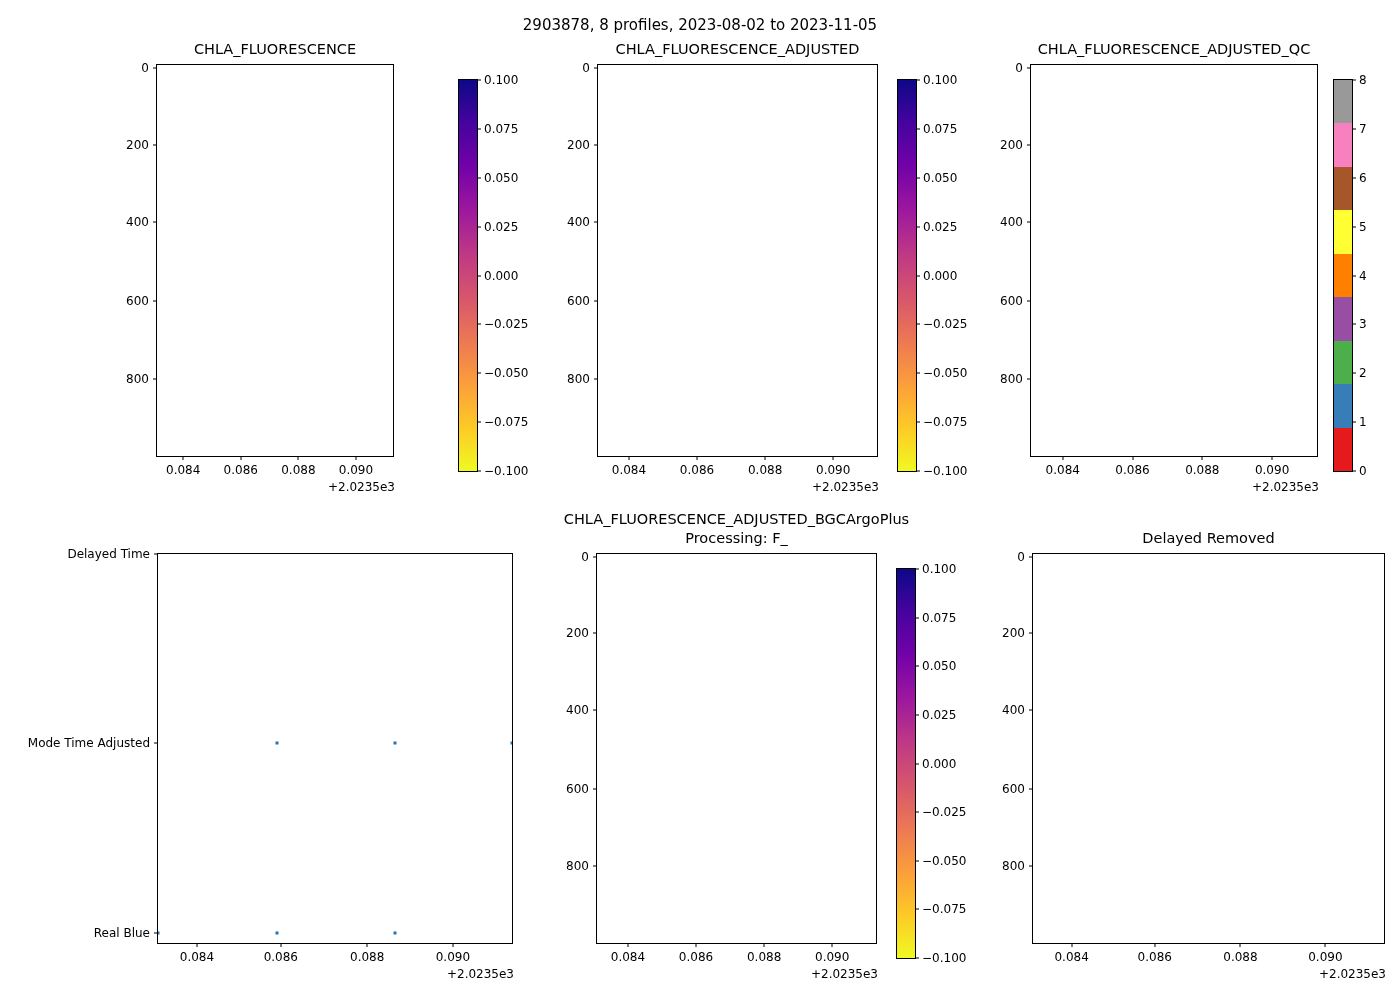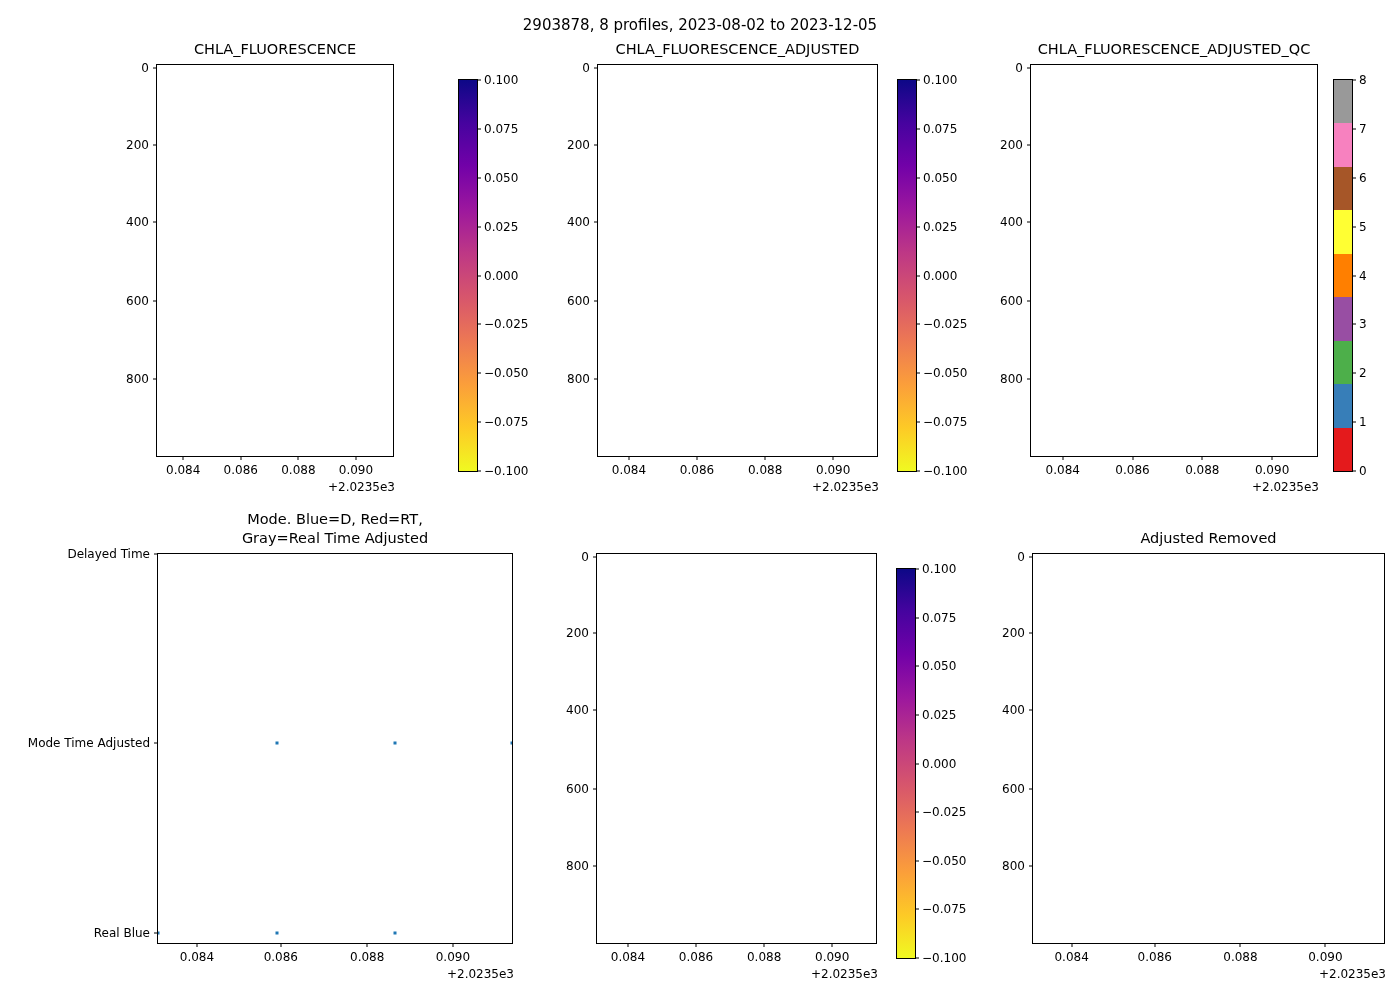--- a/index.html
+++ b/index.html
@@ -33,21 +33,21 @@
   .qc5{top:33.333%;background:#ffff33;}
   .qc4{top:44.444%;background:#ff7f00;}
   .qc3{top:55.556%;background:#984ea3;}
   .qc2{top:66.667%;background:#4daf4a;}
   .qc1{top:77.778%;background:#377eb8;}
   .qc0{top:88.889%;background:#e41a1c;}
 </style>
 </head>
 <body>
 
-<div class="suptitle">2903878, 8 profiles, 2023-08-02 to 2023-12-05</div>
+<div class="suptitle">2903878, 8 profiles, 2023-08-02 to 2023-11-05</div>
 
 <div class="plot" style="left:156px;top:64px;width:238px;height:393px">
   <div class="ptitle">CHLA_FLUORESCENCE</div>
   <div class="xtickm" style="left:11.1%"></div>
   <div class="xtickm" style="left:35.5%"></div>
   <div class="xtickm" style="left:59.9%"></div>
   <div class="xtickm" style="left:84.3%"></div>
   <div class="xlab" style="left:11.1%">0.084</div>
   <div class="xlab" style="left:35.5%">0.086</div>
   <div class="xlab" style="left:59.9%">0.088</div>
@@ -177,22 +177,20 @@
   <div class="cblab" style="top:25%">6</div>
   <div class="cblab" style="top:37.5%">5</div>
   <div class="cblab" style="top:50%">4</div>
   <div class="cblab" style="top:62.5%">3</div>
   <div class="cblab" style="top:75%">2</div>
   <div class="cblab" style="top:87.5%">1</div>
   <div class="cblab" style="top:100%">0</div>
 </div>
 
 <div class="plot" style="left:157px;top:553px;width:356px;height:391px">
-  <div class="ptitle">Mode. Blue=D, Red=RT,
-Gray=Real Time Adjusted</div>
   <div class="ptlayer">
     <div class="pt" style="left:33.7%;top:48.6%"></div>
     <div class="pt" style="left:66.9%;top:48.6%"></div>
     <div class="pt" style="left:100%;top:48.6%"></div>
     <div class="pt" style="left:0%;top:97.4%"></div>
     <div class="pt" style="left:33.7%;top:97.4%"></div>
     <div class="pt" style="left:66.9%;top:97.4%"></div>
   </div>
   <div class="xtickm" style="left:11.0%"></div>
   <div class="xtickm" style="left:34.7%"></div>
@@ -205,20 +203,22 @@
   <div class="xoff">+2.0235e3</div>
   <div class="ytickm" style="top:0%"></div>
   <div class="ytickm" style="top:48.6%"></div>
   <div class="ytickm" style="top:97.4%"></div>
   <div class="ylab" style="top:0%">Delayed Time</div>
   <div class="ylab" style="top:48.6%">Mode Time Adjusted</div>
   <div class="ylab" style="top:97.4%">Real Blue</div>
 </div>
 
 <div class="plot" style="left:596px;top:553px;width:281px;height:391px">
+  <div class="ptitle">CHLA_FLUORESCENCE_ADJUSTED_BGCArgoPlus
+Processing: F_</div>
   <div class="xtickm" style="left:11.1%"></div>
   <div class="xtickm" style="left:35.5%"></div>
   <div class="xtickm" style="left:59.9%"></div>
   <div class="xtickm" style="left:84.3%"></div>
   <div class="xlab" style="left:11.1%">0.084</div>
   <div class="xlab" style="left:35.5%">0.086</div>
   <div class="xlab" style="left:59.9%">0.088</div>
   <div class="xlab" style="left:84.3%">0.090</div>
   <div class="xoff">+2.0235e3</div>
   <div class="ytickm" style="top:0.8%"></div>
@@ -248,21 +248,21 @@
   <div class="cblab" style="top:25%">0.050</div>
   <div class="cblab" style="top:37.5%">0.025</div>
   <div class="cblab" style="top:50%">0.000</div>
   <div class="cblab" style="top:62.5%">−0.025</div>
   <div class="cblab" style="top:75%">−0.050</div>
   <div class="cblab" style="top:87.5%">−0.075</div>
   <div class="cblab" style="top:100%">−0.100</div>
 </div>
 
 <div class="plot" style="left:1032px;top:553px;width:353px;height:391px">
-  <div class="ptitle">Adjusted Removed</div>
+  <div class="ptitle">Delayed Removed</div>
   <div class="xtickm" style="left:11.0%"></div>
   <div class="xtickm" style="left:34.7%"></div>
   <div class="xtickm" style="left:59.1%"></div>
   <div class="xtickm" style="left:83.3%"></div>
   <div class="xlab" style="left:11.0%">0.084</div>
   <div class="xlab" style="left:34.7%">0.086</div>
   <div class="xlab" style="left:59.1%">0.088</div>
   <div class="xlab" style="left:83.3%">0.090</div>
   <div class="xoff">+2.0235e3</div>
   <div class="ytickm" style="top:0.8%"></div>

